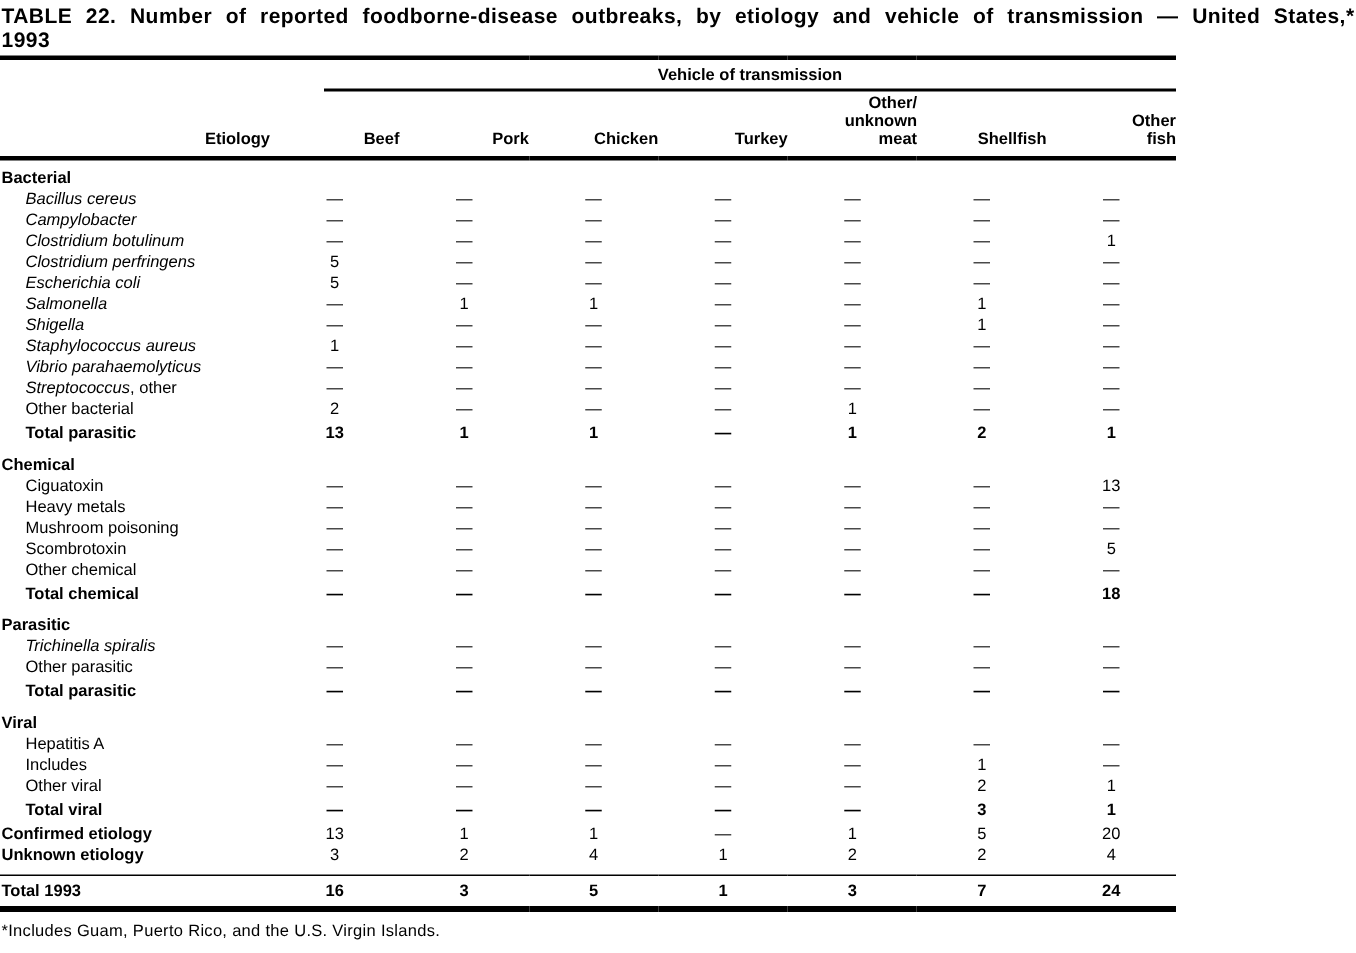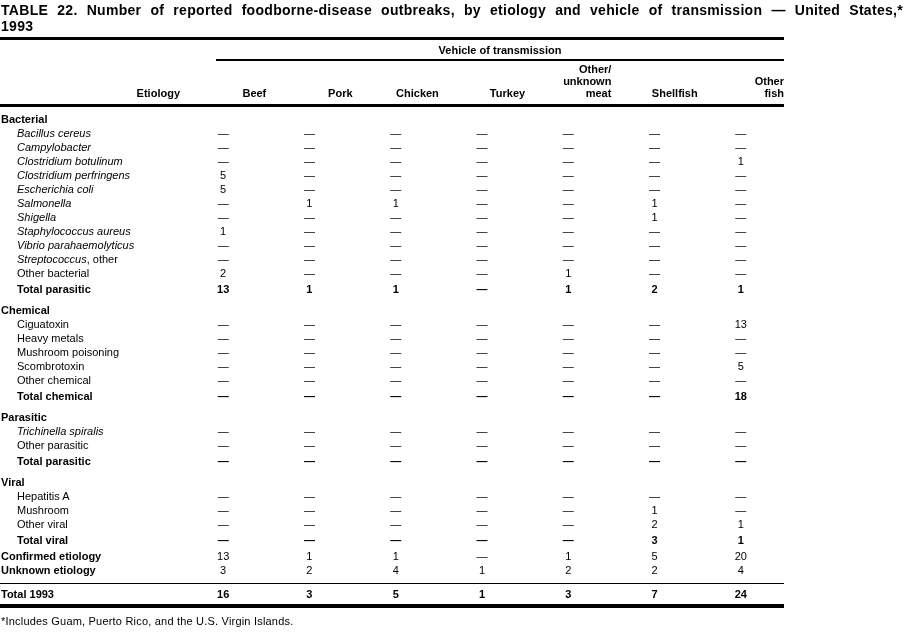--- a/index.html
+++ b/index.html
@@ -309,21 +309,21 @@
           <td class="label"><span>Hepatitis A</span></td>
           <td class="val">—</td>
           <td class="val">—</td>
           <td class="val">—</td>
           <td class="val">—</td>
           <td class="val">—</td>
           <td class="val">—</td>
           <td class="val">—</td>
         </tr>
         <tr class="data-row">
-          <td class="label"><span>Mushroom</span></td>
+          <td class="label"><span>Includes</span></td>
           <td class="val">—</td>
           <td class="val">—</td>
           <td class="val">—</td>
           <td class="val">—</td>
           <td class="val">—</td>
           <td class="val">1</td>
           <td class="val">—</td>
         </tr>
         <tr class="data-row">
           <td class="label"><span>Other viral</span></td>

